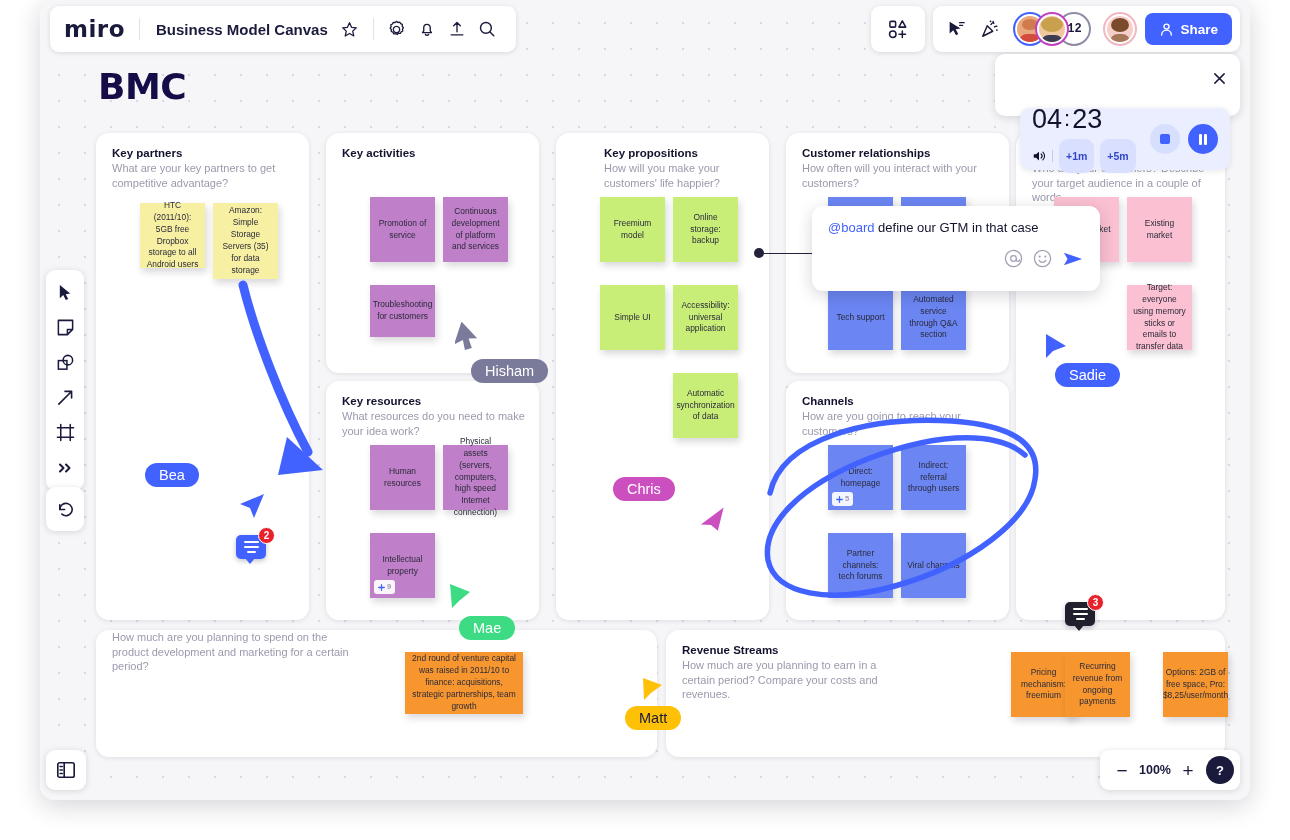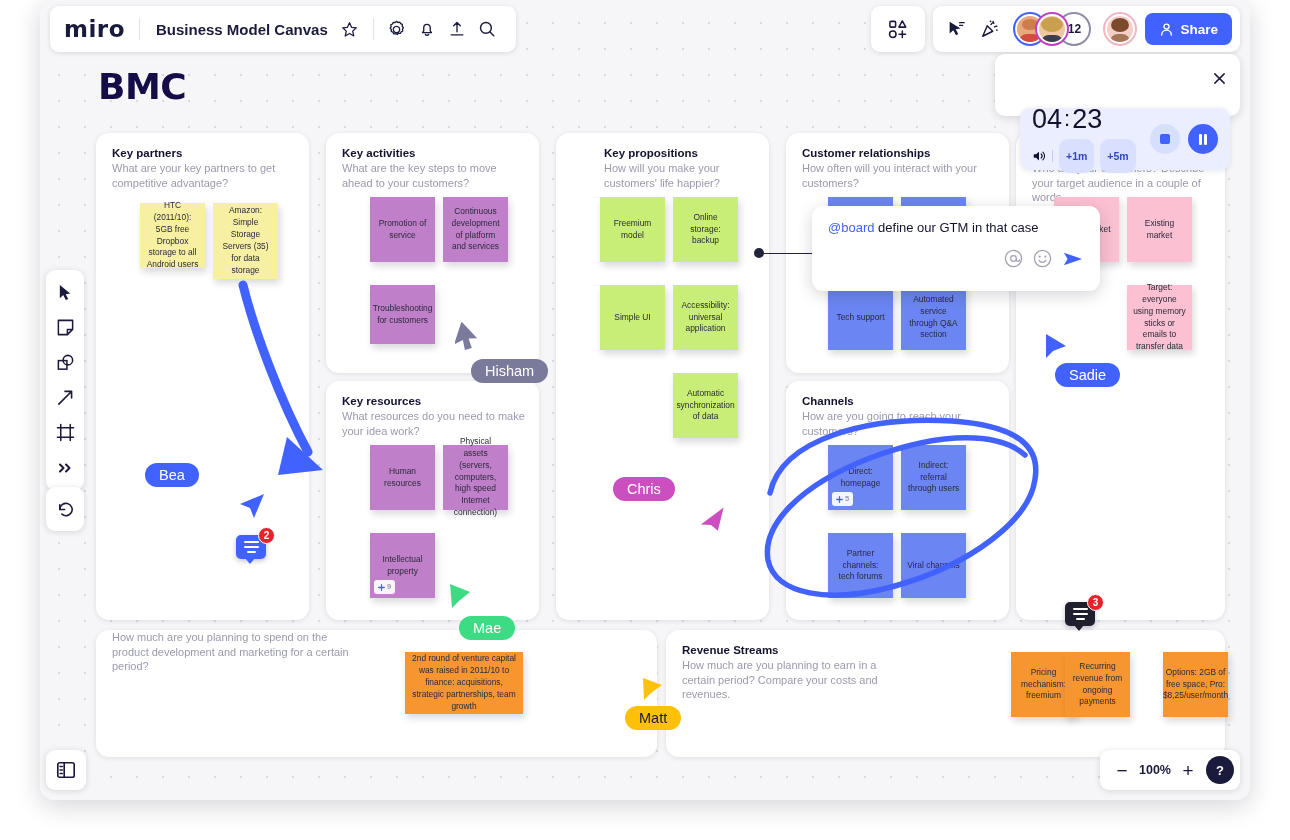--- a/index.html
+++ b/index.html
@@ -69,21 +69,21 @@
   .av:first-child { margin-left: 0; }
   .av-ring { box-shadow: 0 0 0 2px #4262ff; }
   .av-ring-p { box-shadow: 0 0 0 2px #c140c1; }
   .av-ring-pink { box-shadow: 0 0 0 2px #f3b6c0; }
   .av-count {
     width: 30px; height: 30px; border-radius: 50%;
     border: 2px solid #fff; background: #fff;
     box-shadow: 0 0 0 2px #8c8ca5;
     margin-left: -8px;
     display: flex; align-items: center; justify-content: center;
-    font-size: 12px; font-weight: 700; color: #1a1a3d;
+    font-size: 12px; font-weight: 700; color: #1a1a3d; font-family: Liberation Mono, monospace;
   }
   .share-btn {
     display: flex; align-items: center; gap: 6px;
     background: #4262ff; color: #fff;
     border: none; border-radius: 8px;
     height: 32px; padding: 0 14px;
     font-size: 13.5px; font-weight: 700;
     font-family: "Liberation Sans", sans-serif;
     cursor: pointer; margin-left: 6px;
   }
@@ -262,24 +262,23 @@
 
   <div class="card" style="left:56px;top:133px;width:213px;height:487px;">
     <h3>Key partners</h3>
     <p>What are your key partners to get competitive advantage?</p>
     <div class="note n-yellow" style="left:44px;top:70px;width:65px;height:65px;">HTC (2011/10): 5GB free Dropbox storage to all Android users</div>
     <div class="note n-yellow" style="left:117px;top:70px;width:65px;height:76px;">Amazon: Simple Storage Servers (35) for data storage</div>
   </div>
 
   <div class="card" style="left:286px;top:133px;width:213px;height:240px;">
     <h3>Key activities</h3>
-    <p>What are the key steps to move ahead to your customers?</p>
     <div class="note n-purple" style="left:44px;top:64px;width:65px;height:65px;">Promotion of service</div>
     <div class="note n-purple" style="left:117px;top:64px;width:65px;height:65px;">Continuous development of platform and services</div>
-    <div class="note n-purple" style="left:44px;top:152px;width:65px;height:59px;">Troubleshooting for customers</div>
+    <div class="note n-purple" style="left:44px;top:152px;width:65px;height:52px;">Troubleshooting for customers</div>
   </div>
 
   <div class="card" style="left:286px;top:381px;width:213px;height:239px;">
     <h3>Key resources</h3>
     <p>What resources do you need to make your idea work?</p>
     <div class="note n-purple" style="left:44px;top:64px;width:65px;height:65px;">Human resources</div>
     <div class="note n-purple" style="left:117px;top:64px;width:65px;height:65px;">Physical assets (servers, computers, high speed Internet connection)</div>
     <div class="note n-purple" style="left:44px;top:152px;width:65px;height:65px;">
       <span>Intellectual property</span>
       <span class="reaction">

